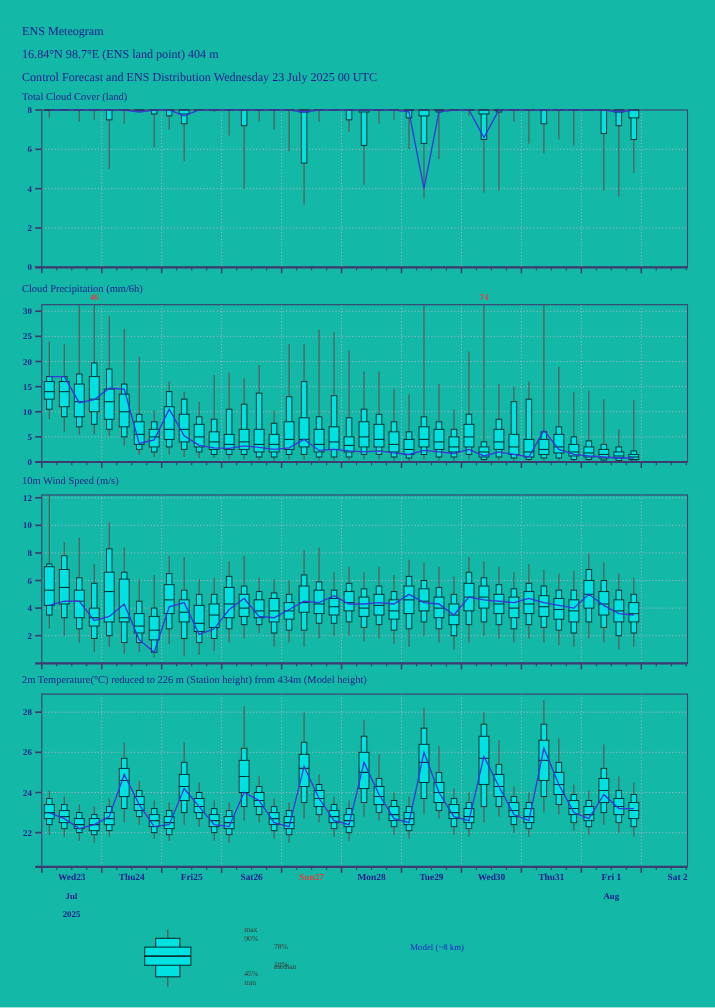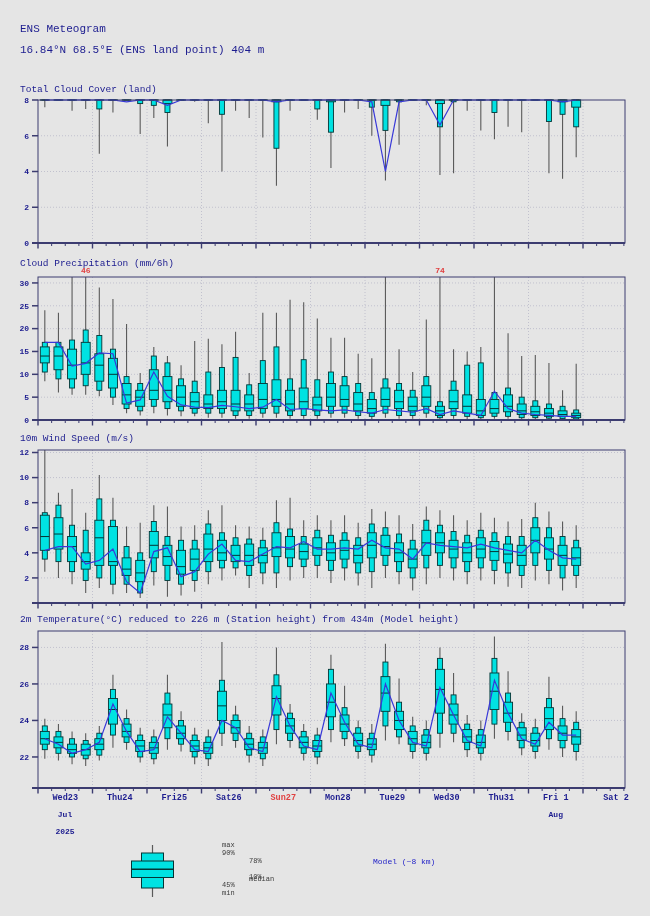--- a/index.html
+++ b/index.html
@@ -1,29 +1,30 @@
 <!DOCTYPE html>
 <html><head>
 <meta charset="utf-8">
 <style>
   html,body{margin:0;padding:0;background:#fff;}
-  #page{position:relative;width:650px;height:916px;background:#e5e5e5;
-        font-family:Liberation Mono, monospace;overflow:hidden;}
+  #page{position:relative;width:650px;height:916px;background:#14b8a6;
+        font-family:Liberation Serif, serif;overflow:hidden;}
   .hdr{position:absolute;left:20px;color:#1c1c8f;font-size:11px;white-space:nowrap;}
   .ptitle{position:absolute;left:20px;color:#1c1c8f;font-size:9.5px;white-space:nowrap;}
   .legtxt{position:absolute;color:#3a3a3a;font-size:7px;white-space:nowrap;padding-left:16px;}
   .model{position:absolute;color:#2424c8;font-size:8px;white-space:nowrap;}
   svg{position:absolute;left:0;top:0;}
 </style>
 </head>
 <body>
 
 <div id="page">
   <div class="hdr" style="top:23px">ENS Meteogram</div>
-  <div class="hdr" style="top:44px">16.84°N 68.5°E (ENS land point) 404 m</div>
+  <div class="hdr" style="top:44px">16.84°N 98.7°E (ENS land point) 404 m</div>
+  <div class="hdr" style="top:65px">Control Forecast and ENS Distribution Wednesday 23 July 2025 00 UTC</div>
 
   <div class="ptitle" style="top:84px">Total Cloud Cover (land)</div>
   <div class="ptitle" style="top:258px">Cloud Precipitation (mm/6h)</div>
   <div class="ptitle" style="top:433px">10m Wind Speed (m/s)</div>
   <div class="ptitle" style="top:614px">2m Temperature(°C) reduced to 226 m (Station height) from 434m (Model height)</div>
 
   <svg id="plot" width="650" height="916" viewBox="0 0 650 916">
       <g>
         <g>
           <line x1="38" y1="207.25" x2="625" y2="207.25" stroke="#b8b8c8" stroke-width="0.8" stroke-dasharray="1 2"></line>

